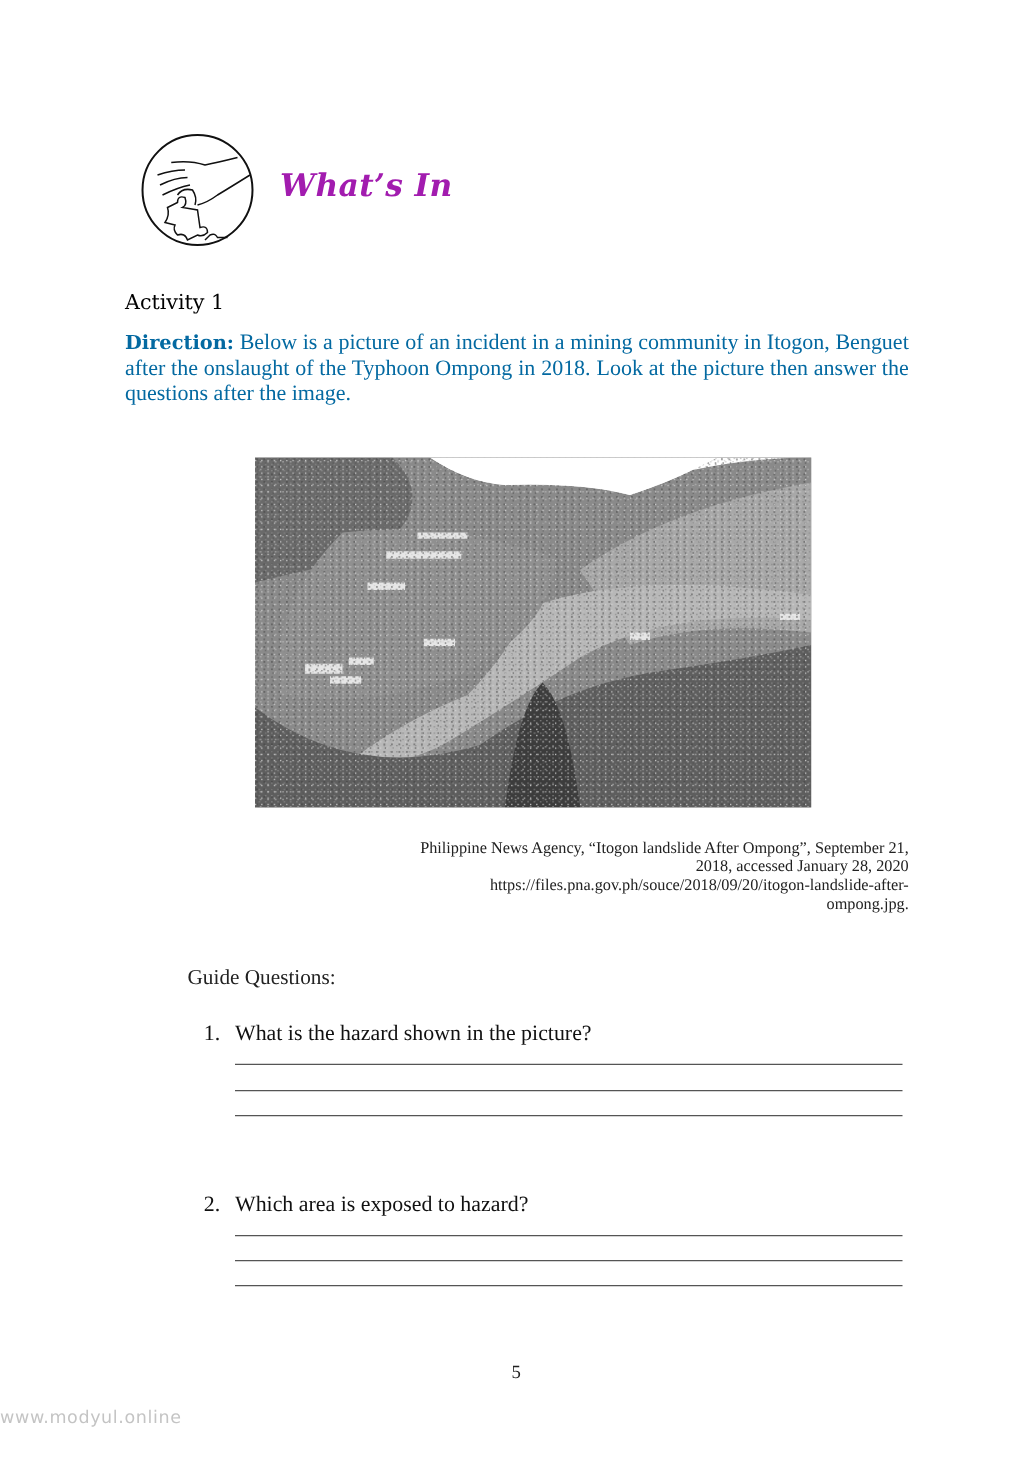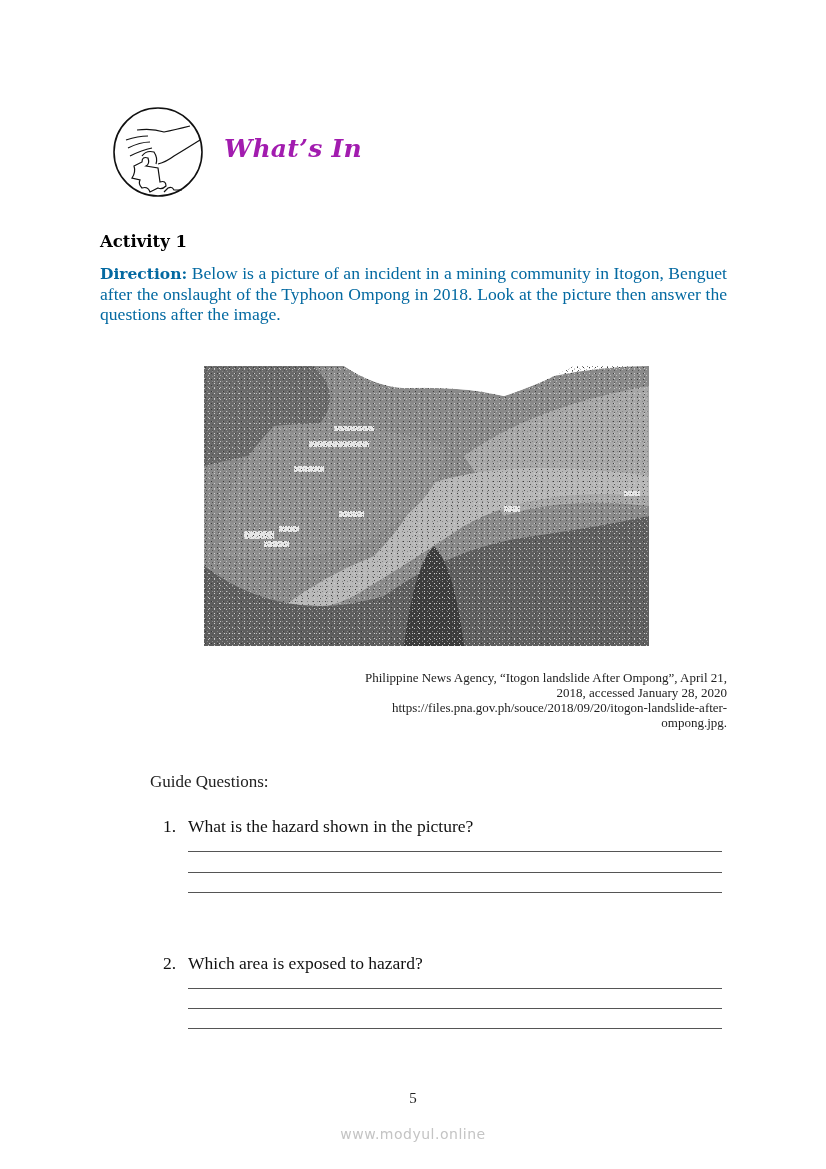--- a/index.html
+++ b/index.html
@@ -2,35 +2,35 @@
 <html><head>
   <meta charset="utf-8">
   <style>
     html, body { margin: 0; padding: 0; background: #ffffff; }
     body { width: 826px; height: 1169px; position: relative; overflow: hidden;
            font-family: "DejaVu Serif", "Liberation Serif", serif; color: #111; }
     .abs { position: absolute; }
     #icon { left: 112px; top: 106px; width: 92px; height: 92px; }
     #heading { left: 224px; top: 134px; font-family: "DejaVu Serif", serif; font-weight: bold;
                font-style: italic; font-size: 25px; letter-spacing: 0.3px; color: #a21caf; }
-    #activity { left: 100px; top: 232px; font-family: "DejaVu Serif", serif; font-weight: bold;
+    #activity { left: 100px; top: 232px; font-family: "DejaVu Serif", serif; font-weight: normal;
                 font-size: 16.5px; color: #000; text-align: center; }
     #direction { left: 100px; top: 263px; width: 627px; font-family: "Liberation Serif", serif;
                  font-size: 17.6px; line-height: 20px; text-align: justify; color: #0369a1; }
     #direction b { font-family: "DejaVu Serif", serif; font-size: 15.5px; }
     #photo { left: 204px; top: 366px; width: 445px; height: 280px; overflow: hidden; background: #7a7a7a; }
     #caption { left: 260px; top: 670px; width: 467px; text-align: right; font-family: "Liberation Serif", serif;
                font-size: 13px; line-height: 15px; color: #222; }
     #guide { left: 150px; top: 772px; font-family: "Liberation Serif", serif; font-size: 17px; color: #222; }
     .q { left: 163px; font-family: "Liberation Serif", serif; font-size: 17.5px; color: #111; }
     .q .num { display: inline-block; width: 25px; }
     .line { position: absolute; left: 188px; width: 534px; height: 0; border-top: 1px solid #555; }
     #pagenum { left: 0; width: 826px; top: 1090px; text-align: center; font-family: "Liberation Serif", serif;
                font-size: 15px; color: #222; }
-    #watermark { left: 0; width: 826px; top: 1126px; text-align: center; font-family: "DejaVu Sans", sans-serif;
+    #watermark { left: 0; width: 826px; top: 1126px; text-align: left; font-family: "DejaVu Sans", sans-serif;
                  font-size: 14px; letter-spacing: 0.5px; color: #c4c4c4; }
   </style>
 </head>
 <body>
 
 <div id="icon" class="abs">
   <svg width="92" height="92" viewBox="0 0 92 92">
     <circle cx="46" cy="46" r="44" fill="#fff" stroke="#111" stroke-width="1.6"></circle>
 
     <path d="M25 24 Q40 22 52 26 Q62 24 78 20" fill="none" stroke="#111" stroke-width="1.2"></path>
@@ -90,21 +90,21 @@
     <path d="M0 200 Q80 260 180 230 Q250 180 330 170 Q400 160 445 150 L445 280 L0 280 Z" fill="#5e5e5e"></path>
     <path d="M200 280 Q210 200 230 180 Q250 200 260 280 Z" fill="#3c3c3c"></path>
     <rect width="445" height="280" fill="url(#speck)"></rect>
     <rect width="445" height="280" fill="url(#speck2)"></rect>
 
     <path d="M140 0 Q170 20 200 22 Q260 20 300 30 Q330 20 350 10 Q360 5 370 0 Z" fill="#ffffff"></path>
   </svg>
 </div>
 
 <div id="caption" class="abs">
-  <div>Philippine News Agency, “Itogon landslide After Ompong”, April 21,</div>
+  <div>Philippine News Agency, “Itogon landslide After Ompong”, September 21,</div>
   <div>2018, accessed January 28, 2020</div>
   <div>https://files.pna.gov.ph/souce/2018/09/20/itogon-landslide-after-</div>
   <div>ompong.jpg.</div>
 </div>
 
 <div id="guide" class="abs">Guide Questions:</div>
 
 <div class="abs q" style="top:816px;">
   <span class="num">1.</span><span>What is the hazard shown in the picture?</span>
 </div>

